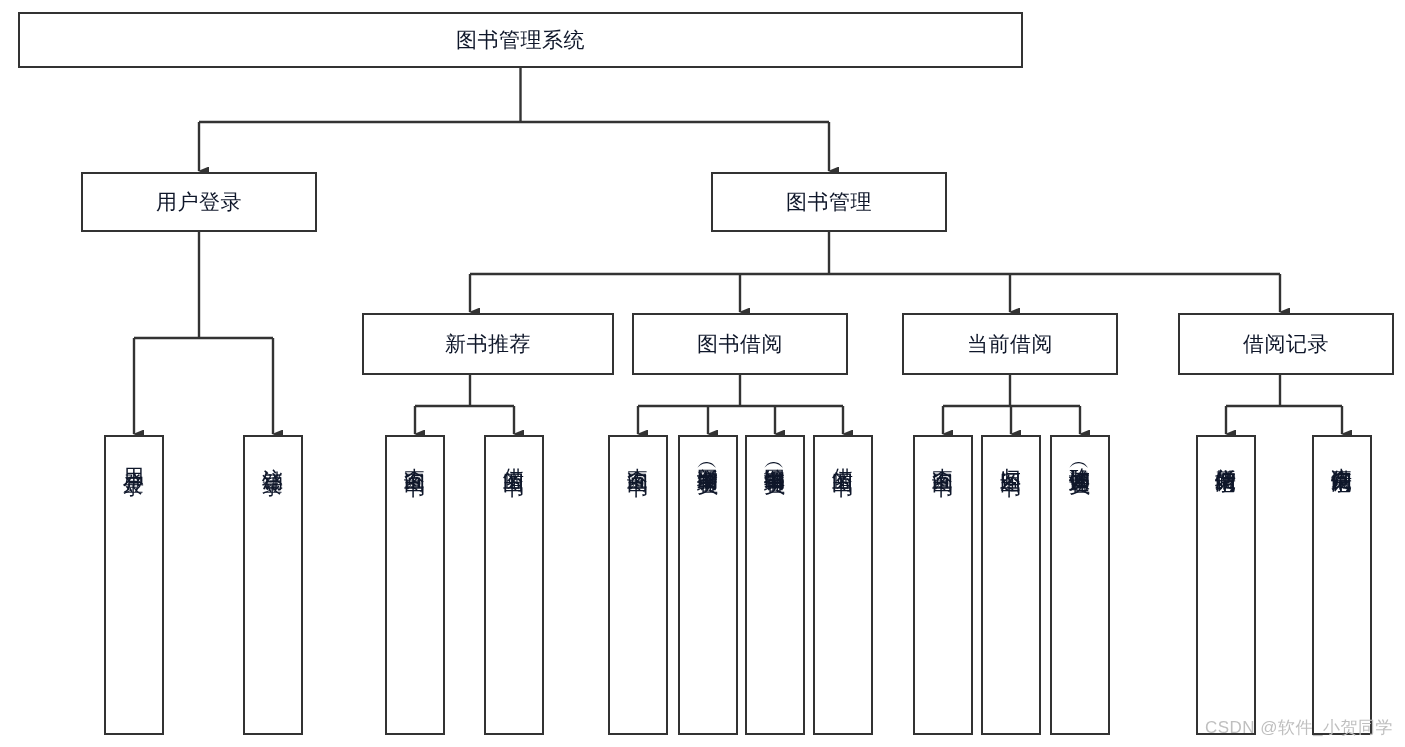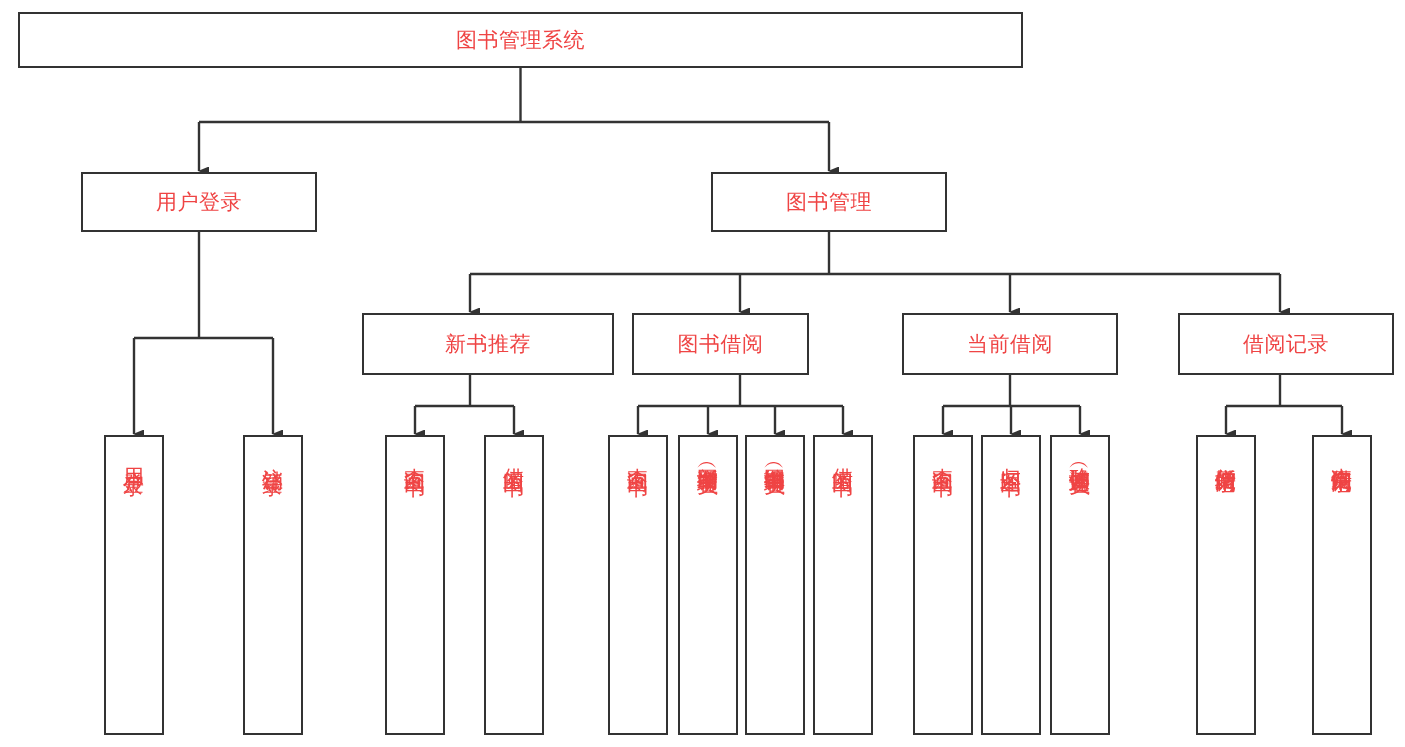--- a/index.html
+++ b/index.html
@@ -28,21 +28,21 @@
     position: absolute;
     box-sizing: border-box;
     background: #ffffff;
     border: 2px solid #333333;
     display: flex;
     align-items: center;
     justify-content: center;
     overflow: hidden;
   }
   .node-label {
-    color: #ef4444;
+    color: #0f172a;
     font-size: 21px;
     line-height: 1.18;
     letter-spacing: 0.5px;
     white-space: nowrap;
   }
   .node-box.vertical {
     align-items: flex-start;
     justify-content: center;
     padding-top: 14px;
   }
@@ -122,21 +122,21 @@
       </div>
       <div class="node-box" style="left: 81px; top: 172px; width: 236px; height: 60px;">
         <span class="node-label">用户登录</span>
       </div>
       <div class="node-box" style="left: 711px; top: 172px; width: 236px; height: 60px;">
         <span class="node-label">图书管理</span>
       </div>
       <div class="node-box" style="left: 362px; top: 313px; width: 252px; height: 62px;">
         <span class="node-label">新书推荐</span>
       </div>
-      <div class="node-box" style="left: 632px; top: 313px; width: 177px; height: 62px;">
+      <div class="node-box" style="left: 632px; top: 313px; width: 216px; height: 62px;">
         <span class="node-label">图书借阅</span>
       </div>
       <div class="node-box" style="left: 902px; top: 313px; width: 216px; height: 62px;">
         <span class="node-label">当前借阅</span>
       </div>
       <div class="node-box" style="left: 1172px; top: 313px; width: 216px; height: 62px; margin-left: 6px;">
         <span class="node-label">借阅记录</span>
       </div>
       <div class="node-box vertical" style="left: 104px; top: 435px; width: 60px; height: 300px;">
         <span class="node-label">用户登录</span>
@@ -172,14 +172,15 @@
         <span class="node-label">确认归还（管理员）</span>
       </div>
       <div class="node-box vertical tall-text" style="left: 1196px; top: 435px; width: 60px; height: 300px;">
         <span class="node-label">新增借阅记录</span>
       </div>
       <div class="node-box vertical tall-text" style="left: 1312px; top: 435px; width: 60px; height: 300px;">
         <span class="node-label">查询借阅记录</span>
       </div>
     </div>
 
+  <div id="watermark">CSDN @软件_小贺同学</div>
 
 </div>
 
 </body></html>

